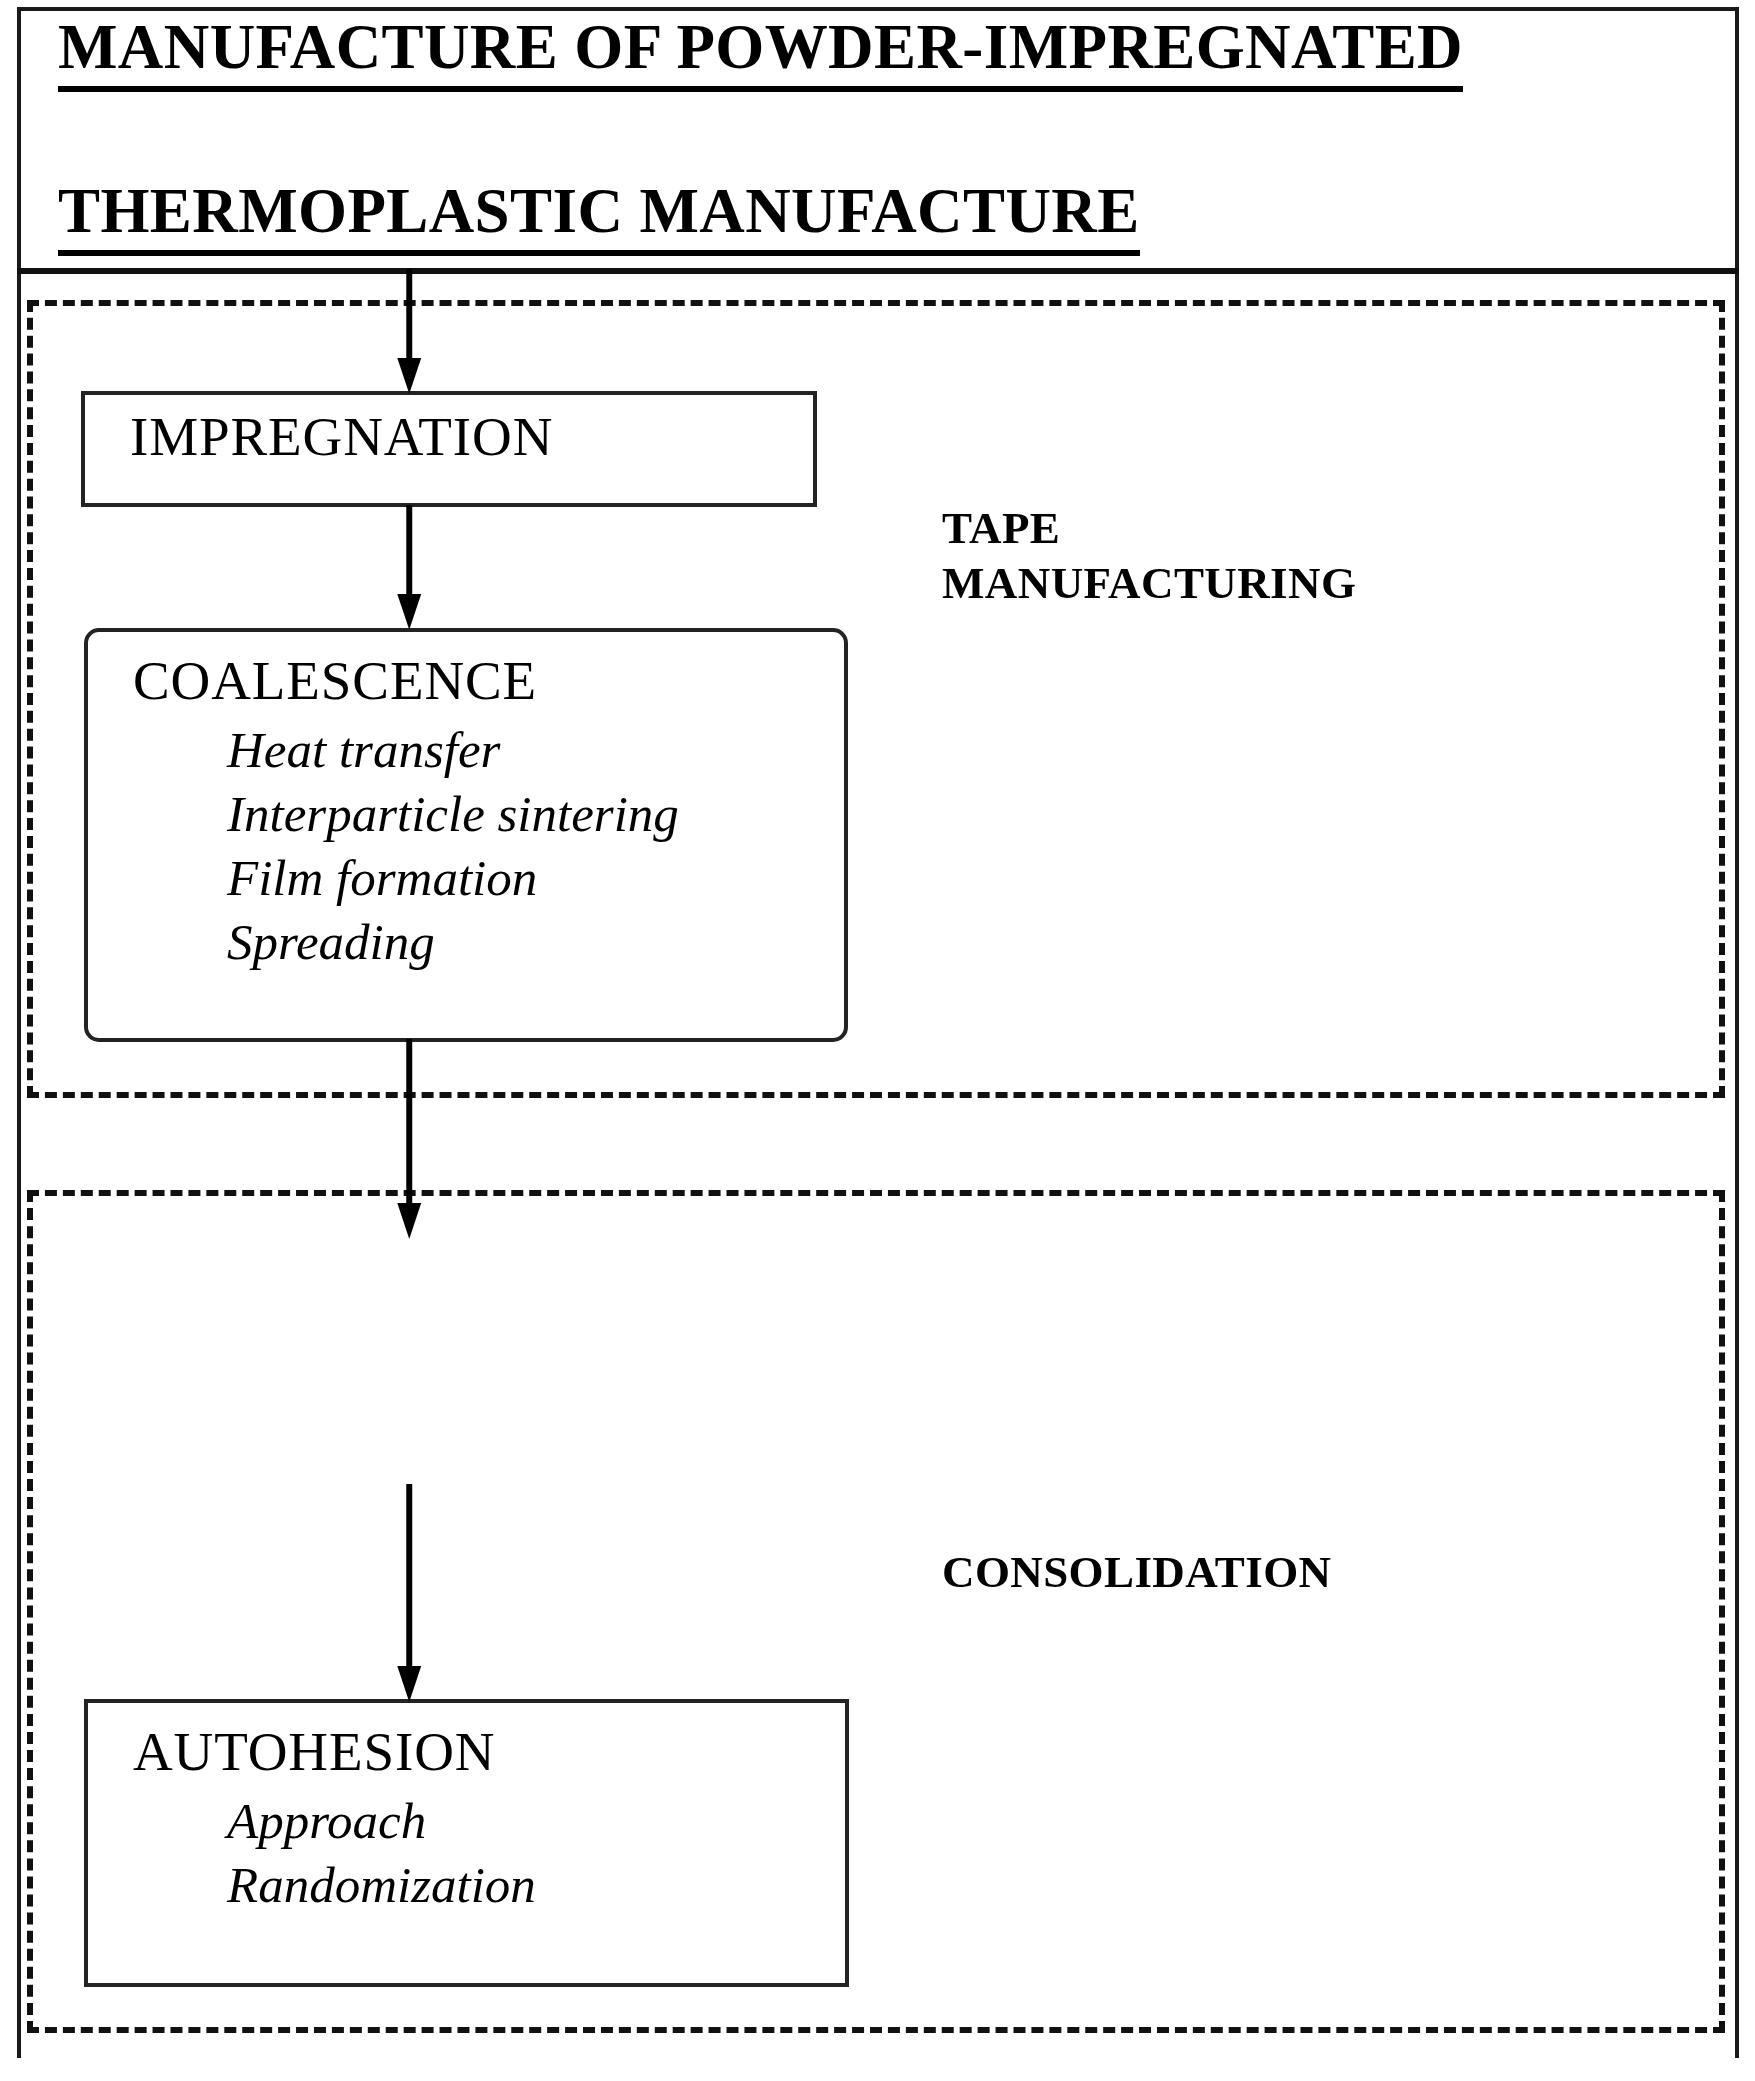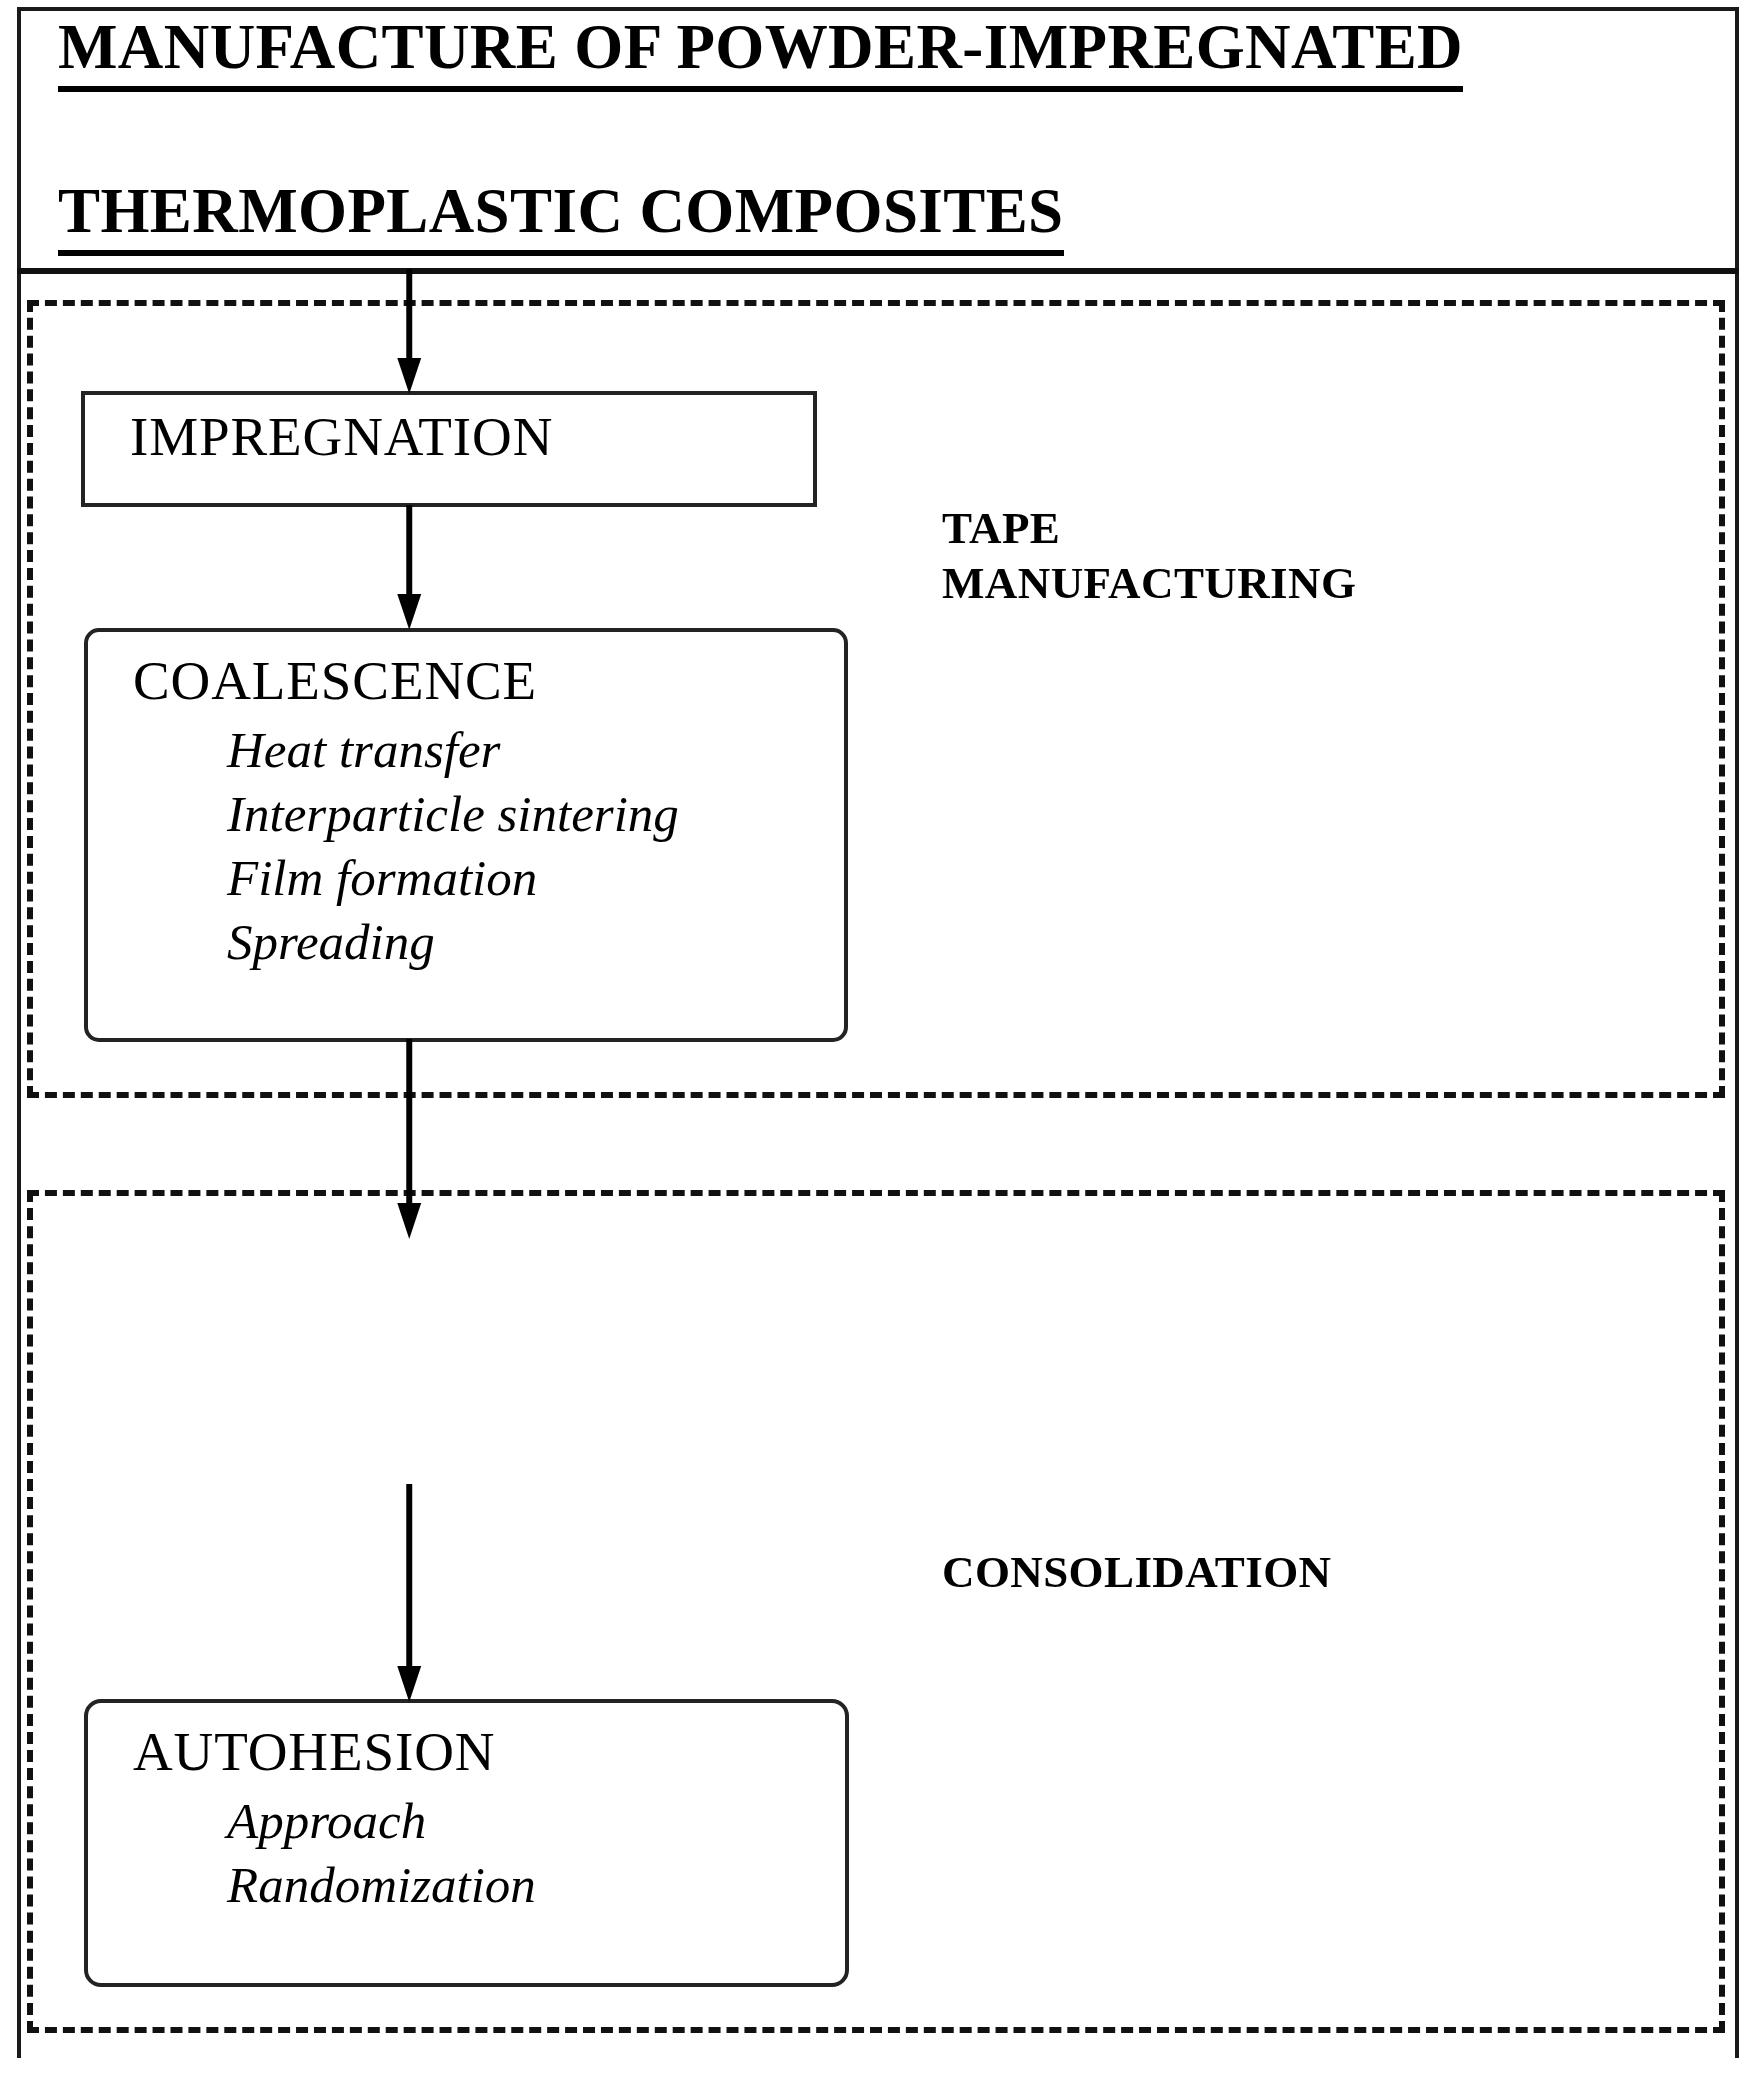--- a/index.html
+++ b/index.html
@@ -108,21 +108,21 @@
     position: absolute;
     box-sizing: border-box;
     border: 4.3px solid #232323;
     background: #ffffff;
     padding-left: 45px;
     padding-top: 19px;
   }
   #box-impregnation { left: 81px; top: 391px;  width: 736px; height: 116px; padding-top: 12px; }
   #box-coalescence  { left: 84px; top: 628px;  width: 764px; height: 414px; border-radius: 15px; }
   #box-intimate     { left: 84px; top: 1237px; width: 765px; height: 250px; }
-  #box-autohesion   { left: 84px; top: 1699px; width: 765px; height: 288px; border-radius: 17px; }
+  #box-autohesion   { left: 84px; top: 1699px; width: 765px; height: 288px; }
 
   .box-heading {
     font-size: 55px;
     line-height: 1.08;
     letter-spacing: 0.9px;
     white-space: nowrap;
   }
   .sub-list {
     margin: 0;
     padding: 0;
@@ -154,21 +154,21 @@
 </head>
 <body>
 
 <div id="figure-root">
 
   <div class="outer-frame"></div>
 
   <div class="title-band">
     <div class="title-text">
       <span class="title-line">MANUFACTURE  OF POWDER-IMPREGNATED</span>
-      <span class="title-line">THERMOPLASTIC COMPOSITES</span>
+      <span class="title-line">THERMOPLASTIC MANUFACTURE</span>
     </div>
   </div>
 
   <div class="dashed-group" id="group-tape"></div>
   <div class="group-label" id="label-tape">TAPE
 MANUFACTURING</div>
 
   <div class="dashed-group" id="group-consolidation"></div>
   <div class="group-label" id="label-consolidation">CONSOLIDATION</div>
 

